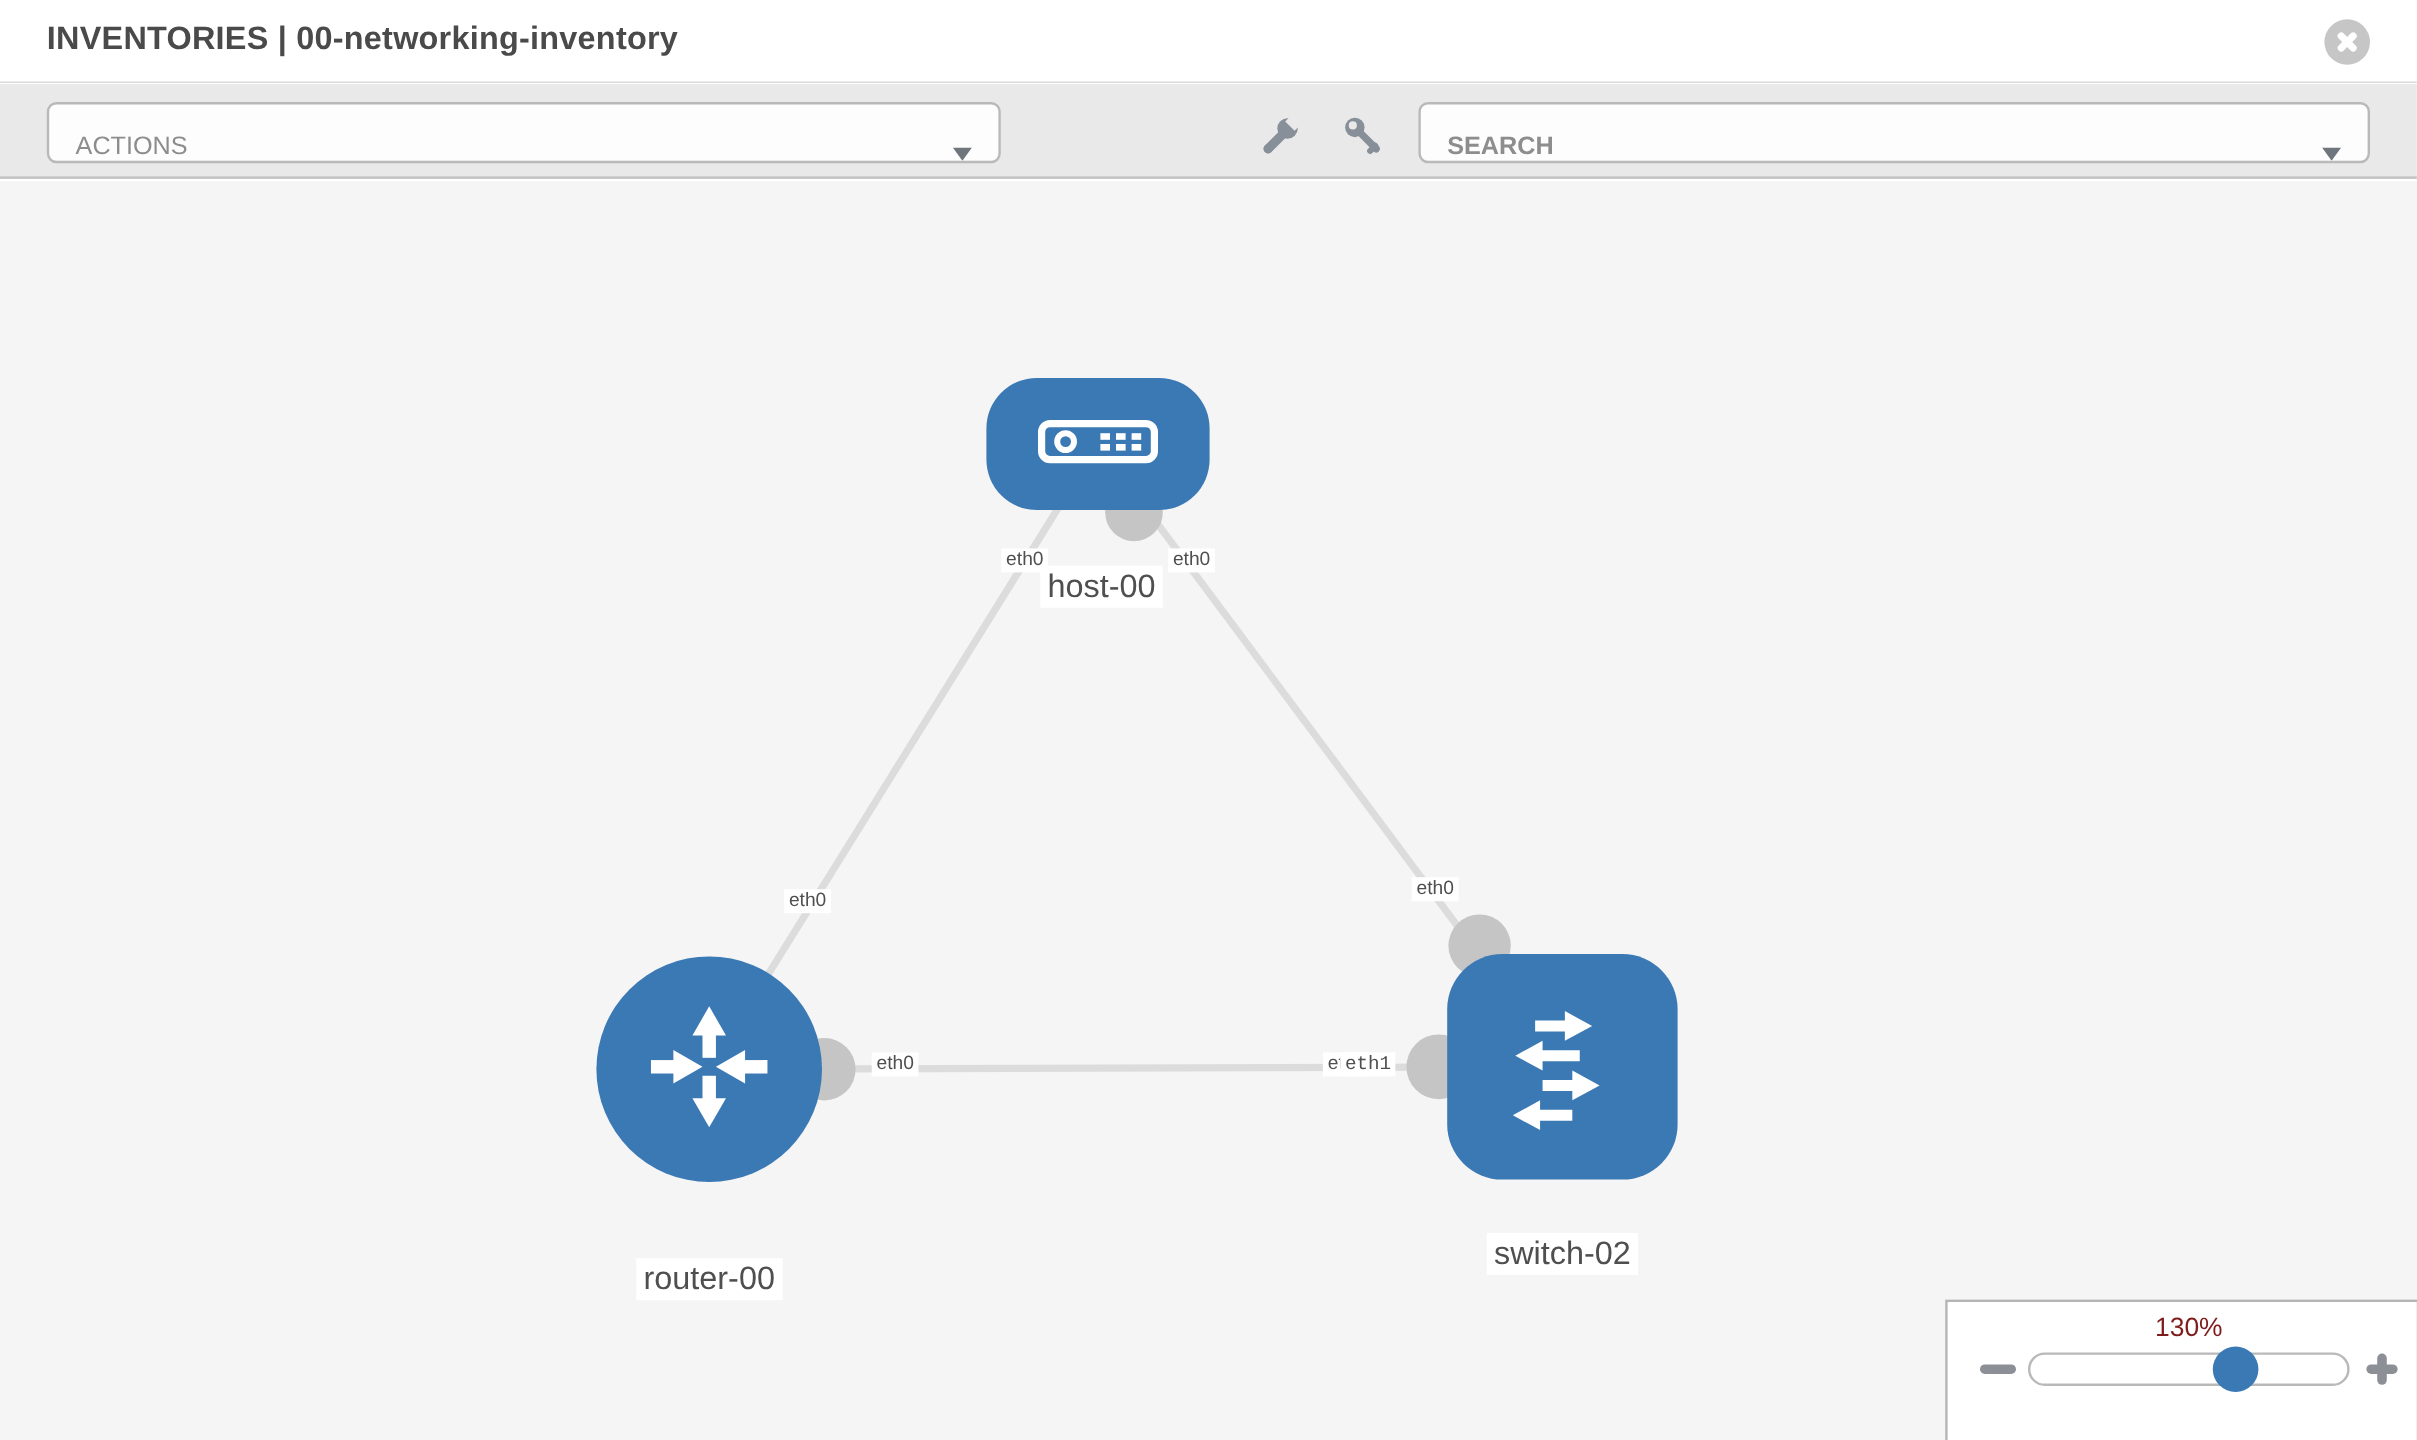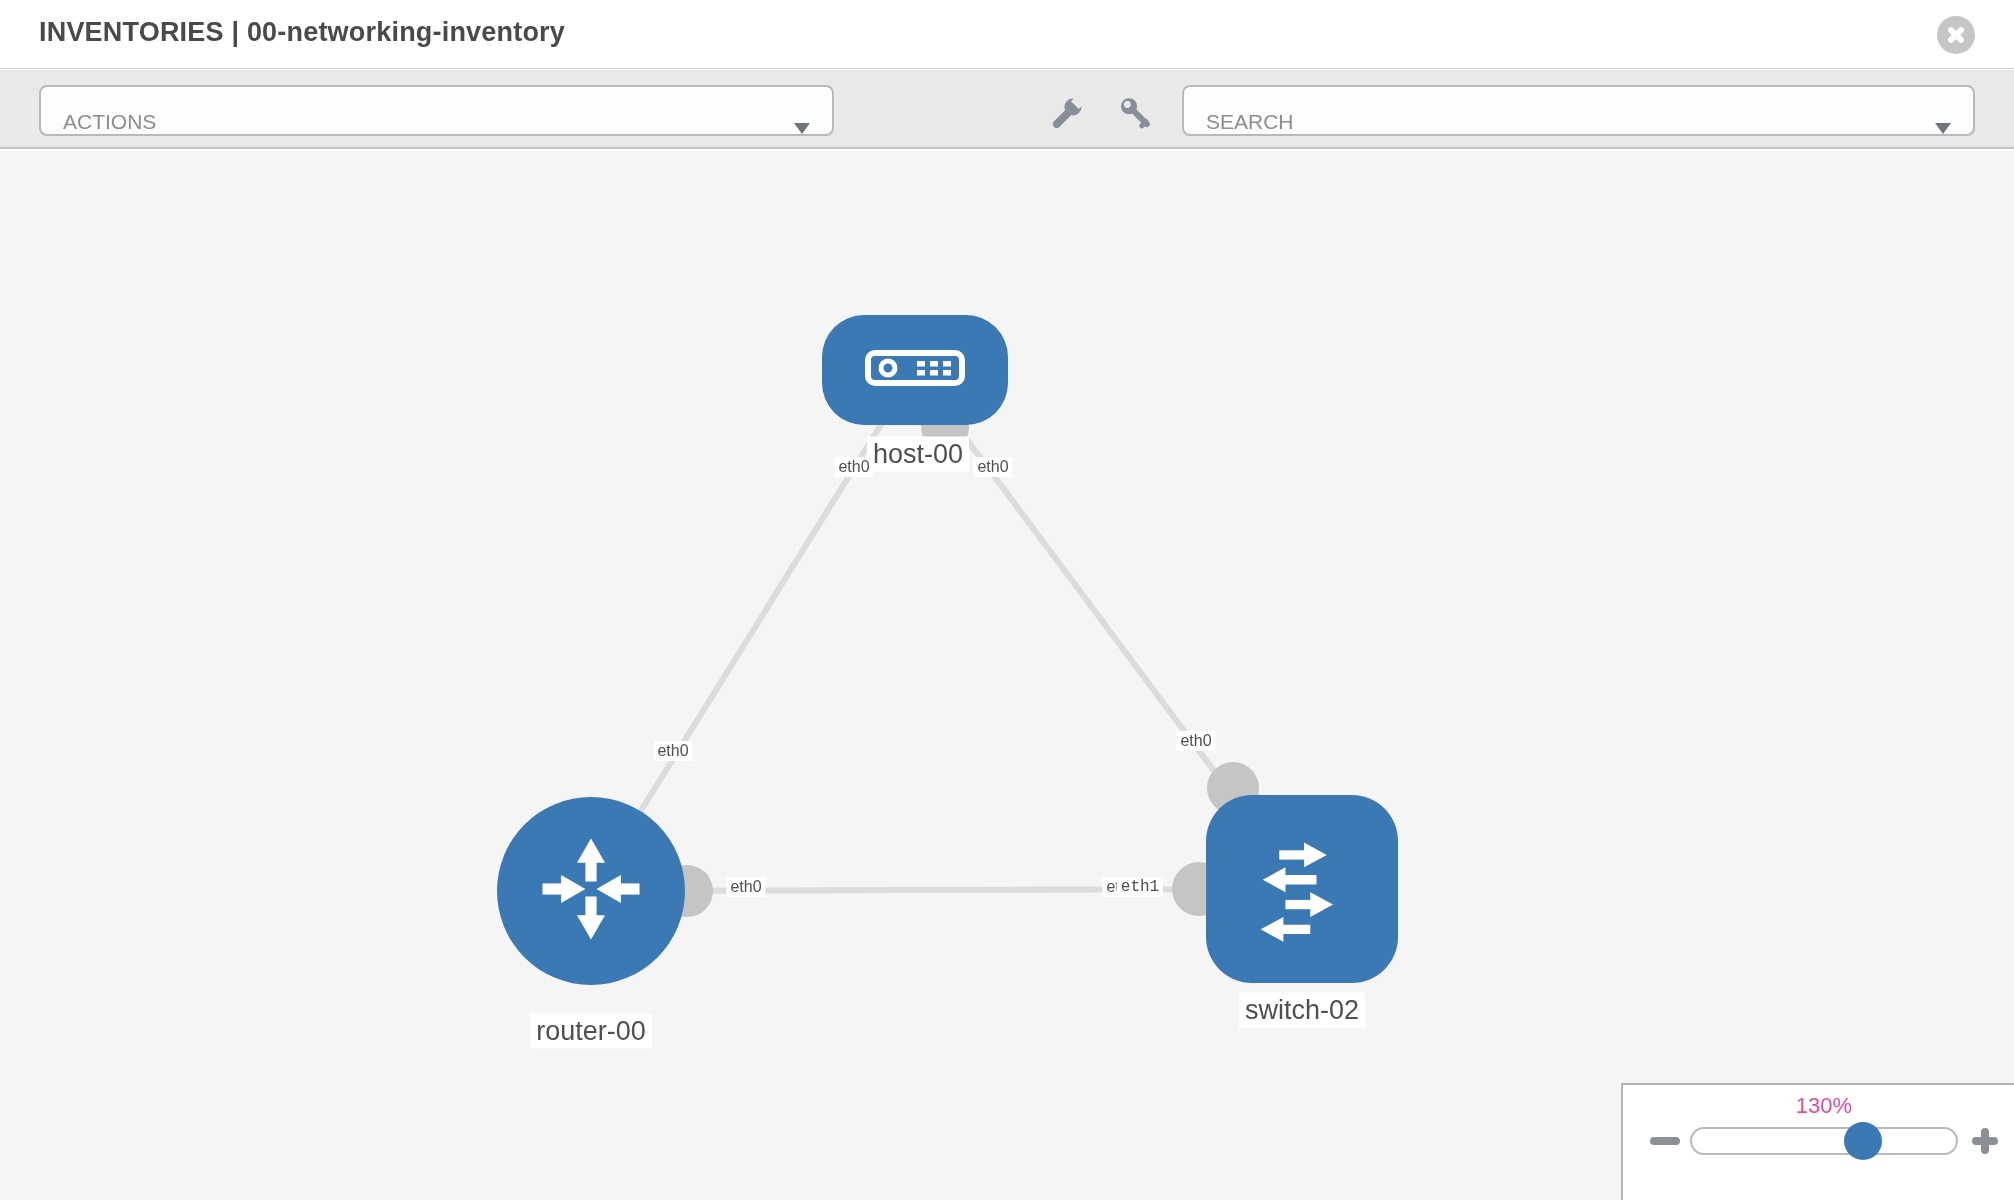--- a/index.html
+++ b/index.html
@@ -20,43 +20,43 @@
   .close-x::after  { transform:rotate(-45deg); }
 
   
   .toolbar { position:absolute; left:0; top:70px; width:2014px; height:79px;
              background:#e9e9e9; border-bottom:2px solid #c2c2c2; }
   .select-box { position:absolute; top:15px; height:51px; background:#fdfdfd;
                 border:2px solid #b9b9b9; border-radius:8px; display:flex;
                 align-items:flex-end; justify-content:space-between; padding:0 22px;
                 color:#8d8d8d; font-size:21px; cursor:pointer; }
   .select-actions { left:39px;  width:795px; }
-  .select-search  { left:1182px; width:793px; }
+  .select-search  { left:1182px; width:793px;font-weight:bold; }
   .caret { width:16px; height:11px; }
   .tool-btn { position:absolute; top:26px; width:34px; height:34px; border:none;
               background:none; cursor:pointer; }
   .tool-btn svg { width:34px; height:34px; }
   .btn-wrench { left:1050px; }
   .btn-key    { left:1118px; }
 
   
   .canvas { position:absolute; left:0; top:151px; width:2014px; height:1049px;
             background:#f5f5f6; }
   .canvas svg.links { position:absolute; left:0; top:0; }
   .node { position:absolute; display:flex; align-items:center; justify-content:center; cursor:pointer; }
   .node-label { position:absolute; transform:translate(-50%,-50%); background:#ffffff;
-                color:#4f4f4f; font-size:27px; padding:2px 6px; white-space:nowrap; }
+                color:#4f4f4f; font-size:27px; padding:2px 6px; white-space:nowrap;margin-top:35px; }
   .iface-label { position:absolute; transform:translate(-50%,-50%); background:#ffffff;
                  color:#4f4f4f; font-size:16px; padding:1px 4px; white-space:nowrap; }
 
   
   .zoom-panel { position:absolute; left:1621px; top:1083px; width:395px; height:119px;
                 background:#ffffff; border:2px solid #b5b5b5; }
   .zoom-level { position:absolute; left:67px; top:8px; width:268px; text-align:center;
-                font-size:22px; color:#ec4899; }
+                font-size:22px; color:#7f1d1d; }
   .zoom-out { position:absolute; left:21px; top:44px; width:42px; height:24px;
               border:none; background:none; cursor:pointer; }
   .minus-bar { position:absolute; left:6px; top:8px; width:30px; height:8px;
                border-radius:4px; background:#8c9096; }
   .zoom-track { position:absolute; left:67px; top:42px; width:268px; height:28px;
                 background:#ffffff; border:2px solid #b9b9b9; border-radius:14px; cursor:pointer; }
   .zoom-handle { position:absolute; left:221px; top:37px; width:38px; height:38px;
                  border-radius:50%; background:#3b79b5; cursor:grab; }
   .zoom-in { position:absolute; left:343px; top:40px; width:38px; height:32px;
              border:none; background:none; cursor:pointer; }

